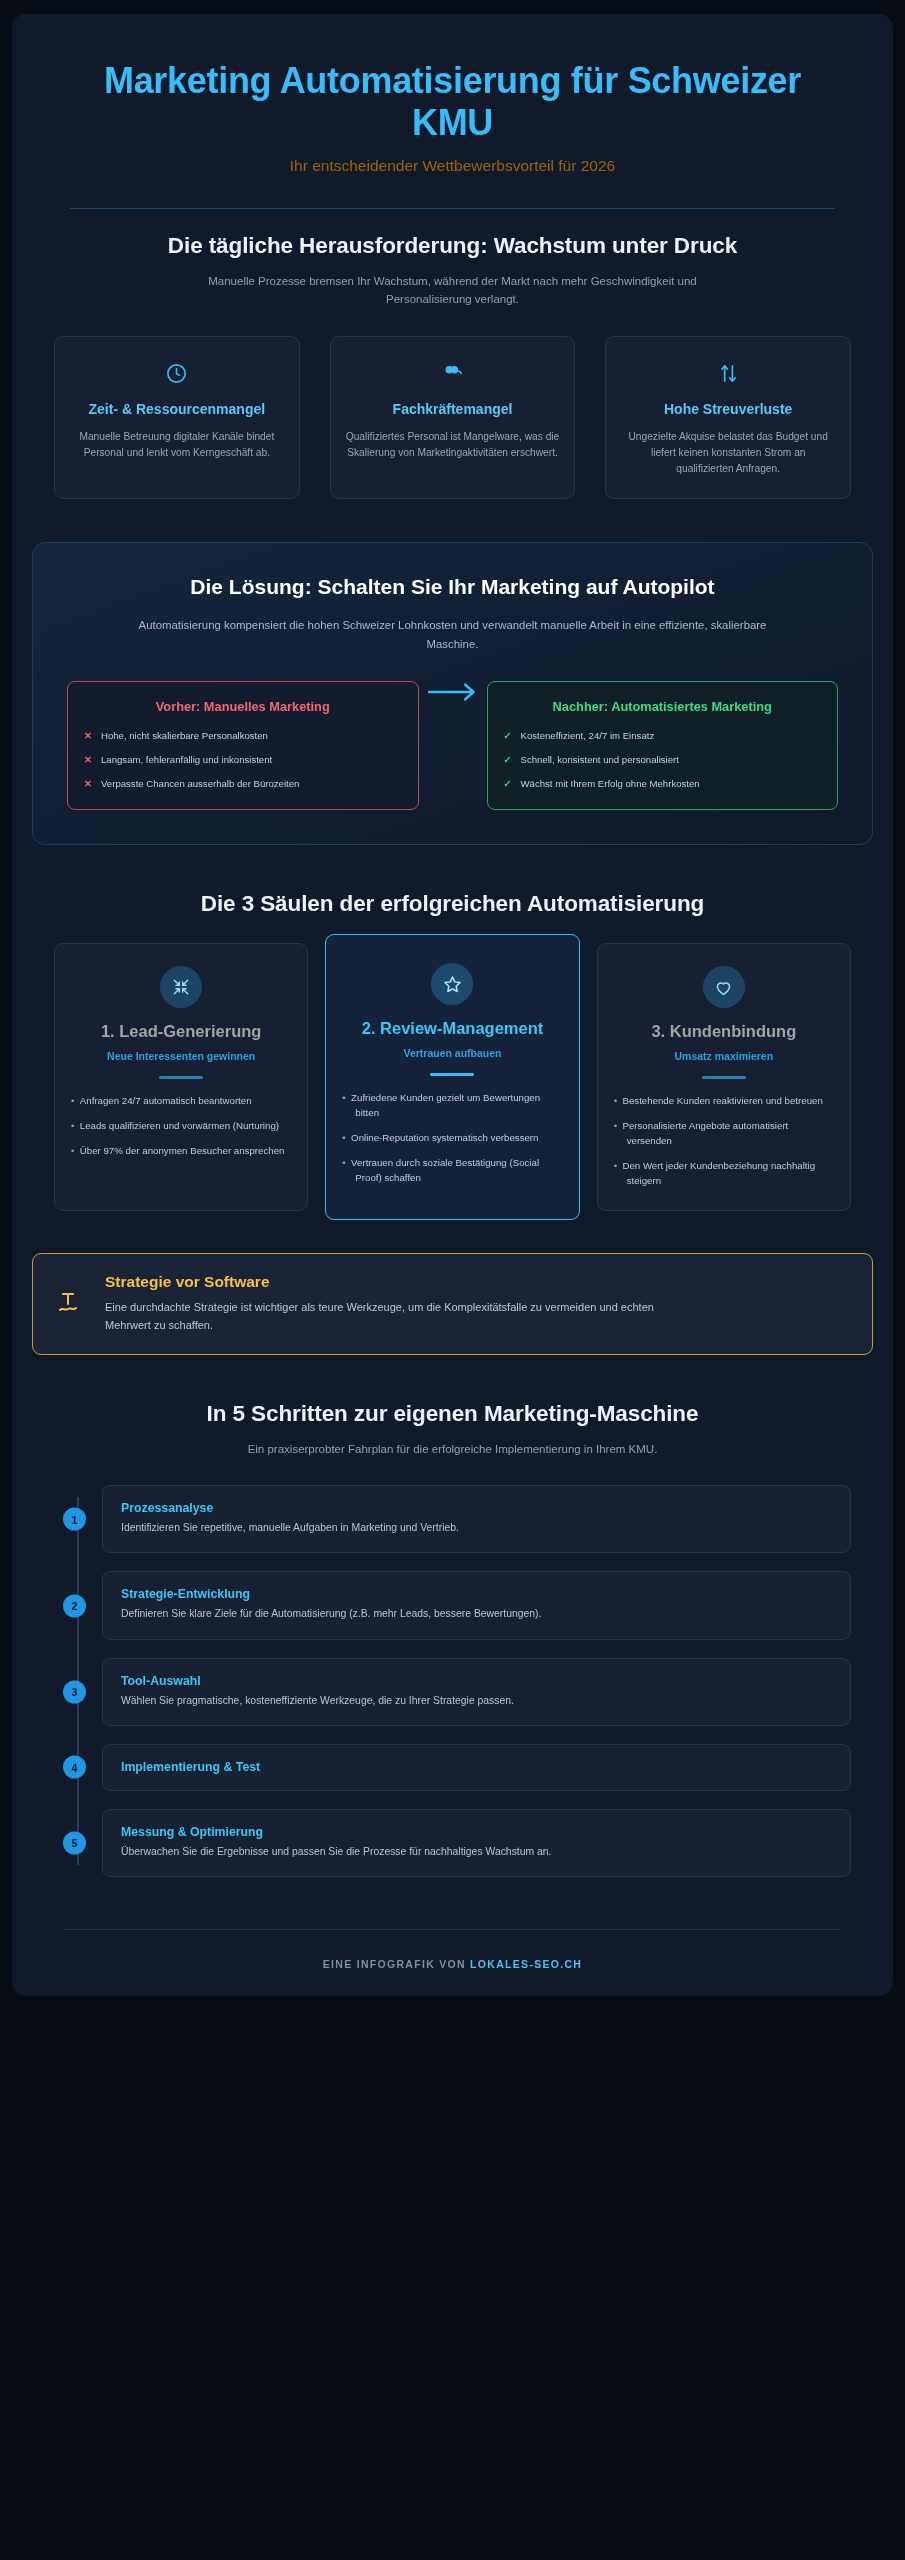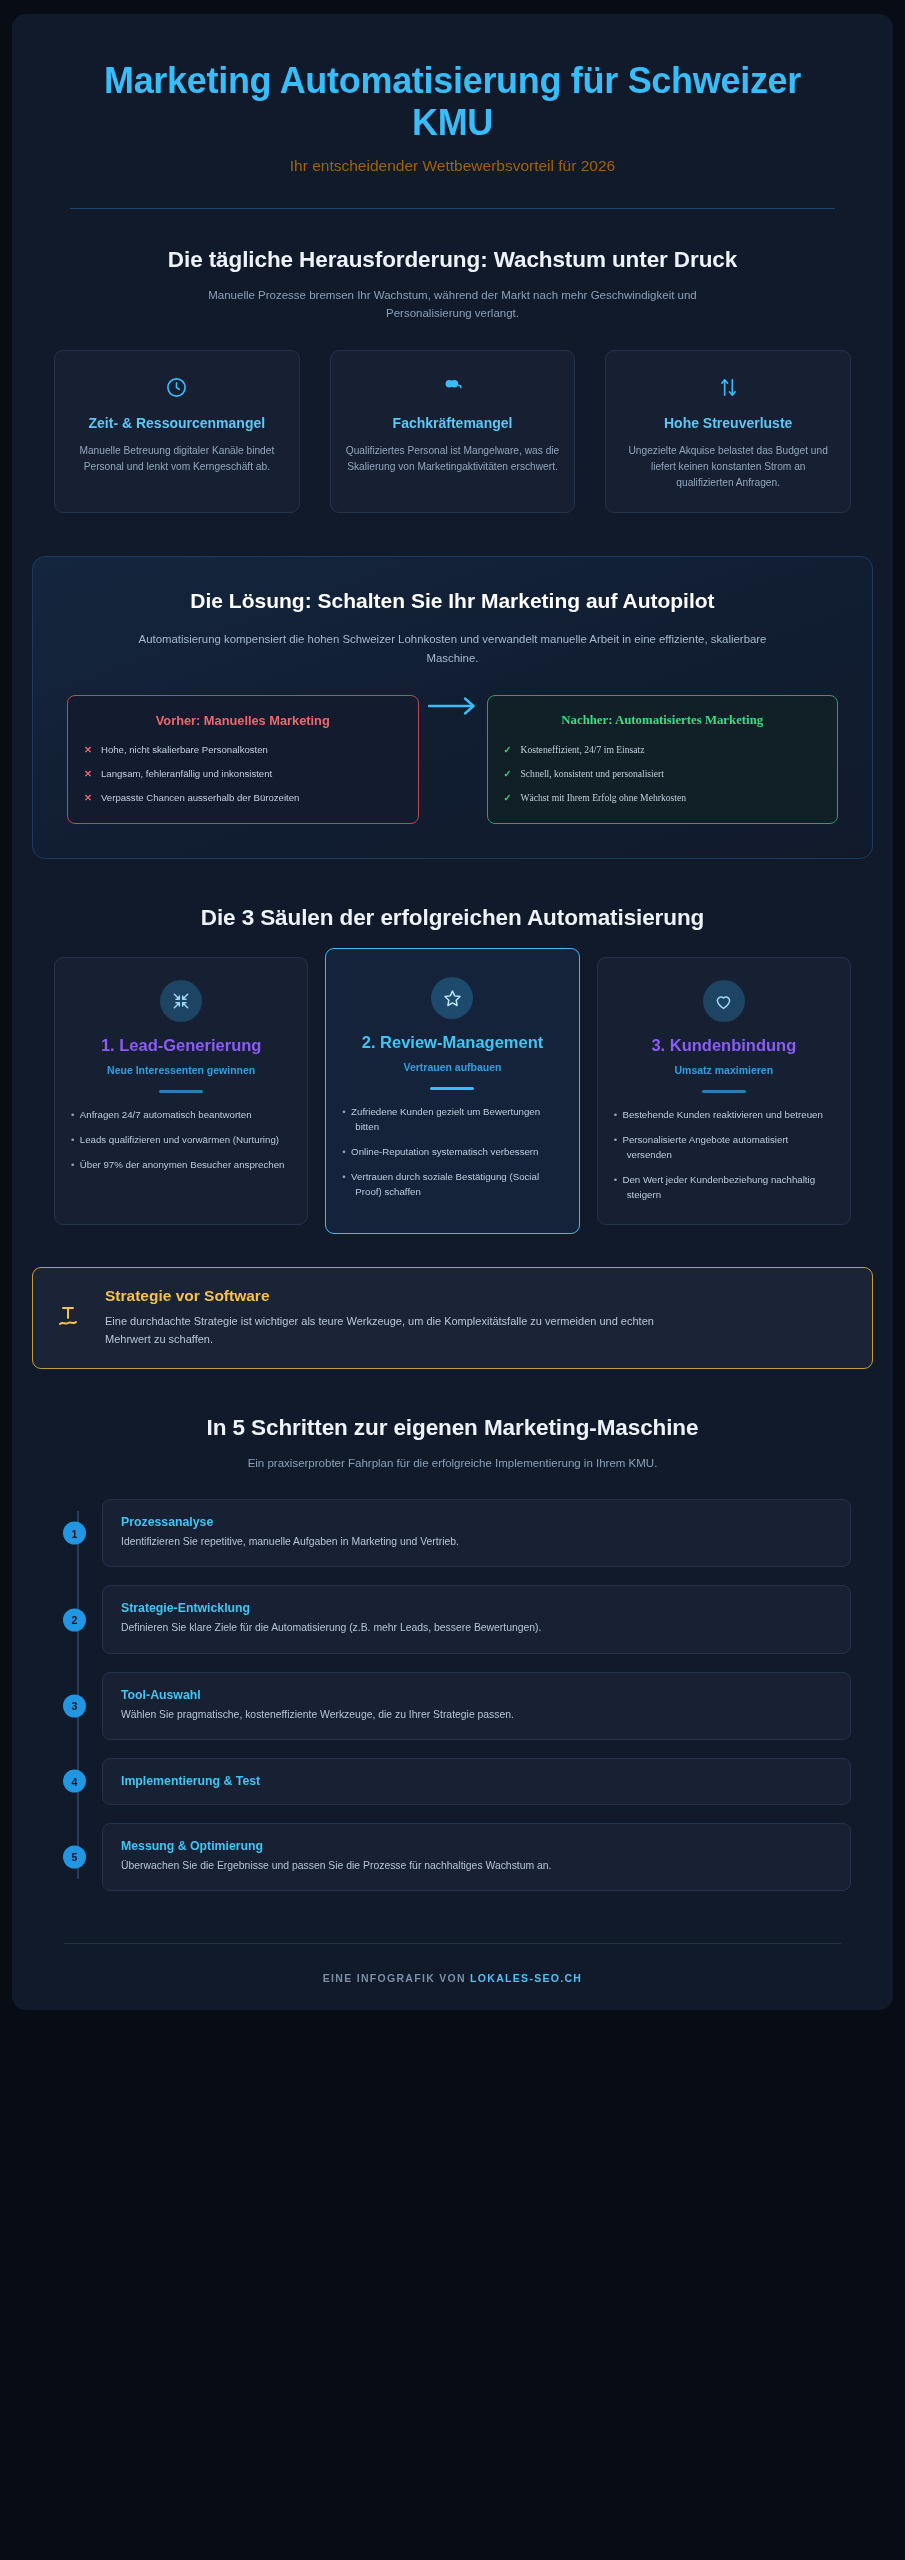--- a/index.html
+++ b/index.html
@@ -123,21 +123,21 @@
     align-items: flex-start;
     gap: 0;
   }
   .cmp-box {
     flex: 1 1 0;
     border-radius: 8px;
     padding: 16px 16px 18px 16px;
     background: #121c2e;
   }
   .cmp-box.before { border: 1px solid #bf4a52; }
-  .cmp-box.after  { border: 1px solid #2f9e62; background:#111f26;font-family:Liberation Serif, serif; }
+  .cmp-box.after  { border: 1px solid #2f9e62; background:#111f26; }
   .cmp-box h4 {
     text-align: center;
     font-size: 12.8px;
     font-weight: 700;
     line-height: 1.35;
   }
   .cmp-box.before h4 { color: #f4666d; }
   .cmp-box.after  h4 { color: #3ddc84; }
   .cmp-list { margin-top: 14px; list-style: none; }
   .cmp-list li {
@@ -183,21 +183,21 @@
     border-radius: 50%;
     background: #1d4463;
     display: flex; align-items: center; justify-content: center;
     color: #9fd8f5;
   }
   .pil.featured .pil-ico { background:#1e4a6e; color:#bfe6fb; }
   .pil h3 {
     margin-top: 14px;
     font-size: 16.5px;
     font-weight: 700;
-    color: #8b5cf6;
+    color: #a3a3a3;
     line-height: 1.2;
   }
   .pil.featured h3 { color: #3ec6f5; }
   .pil .tag {
     margin-top: 7px;
     font-size: 10.5px;
     font-weight: 700;
     color: #2f9fe0;
     line-height: 1.35;
   }
@@ -313,21 +313,21 @@
 
 <div class="page">
  <div class="sheet">
 
   <div class="hero">
     <h1>Marketing Automatisierung für Schweizer KMU</h1>
     <div class="sub">Ihr entscheidender Wettbewerbsvorteil für 2026</div>
     <div class="rule"></div>
   </div>
 
-  <div class="sec" style="margin-top:38px;">
+  <div class="sec" style="margin-top:24px;">
     <div class="sec-head">
       <h2>Die tägliche Herausforderung: Wachstum unter Druck</h2>
       <p>Manuelle Prozesse bremsen Ihr Wachstum, während der Markt nach mehr Geschwindigkeit und Personalisierung verlangt.</p>
     </div>
     <div class="grid3">
 
       <div class="ch-card">
         <div class="ch-ico">
           <svg width="23" height="23" viewBox="0 0 24 24" fill="none" stroke="currentColor" stroke-width="1.7" stroke-linecap="round">
             <circle cx="12" cy="12" r="9"></circle>

